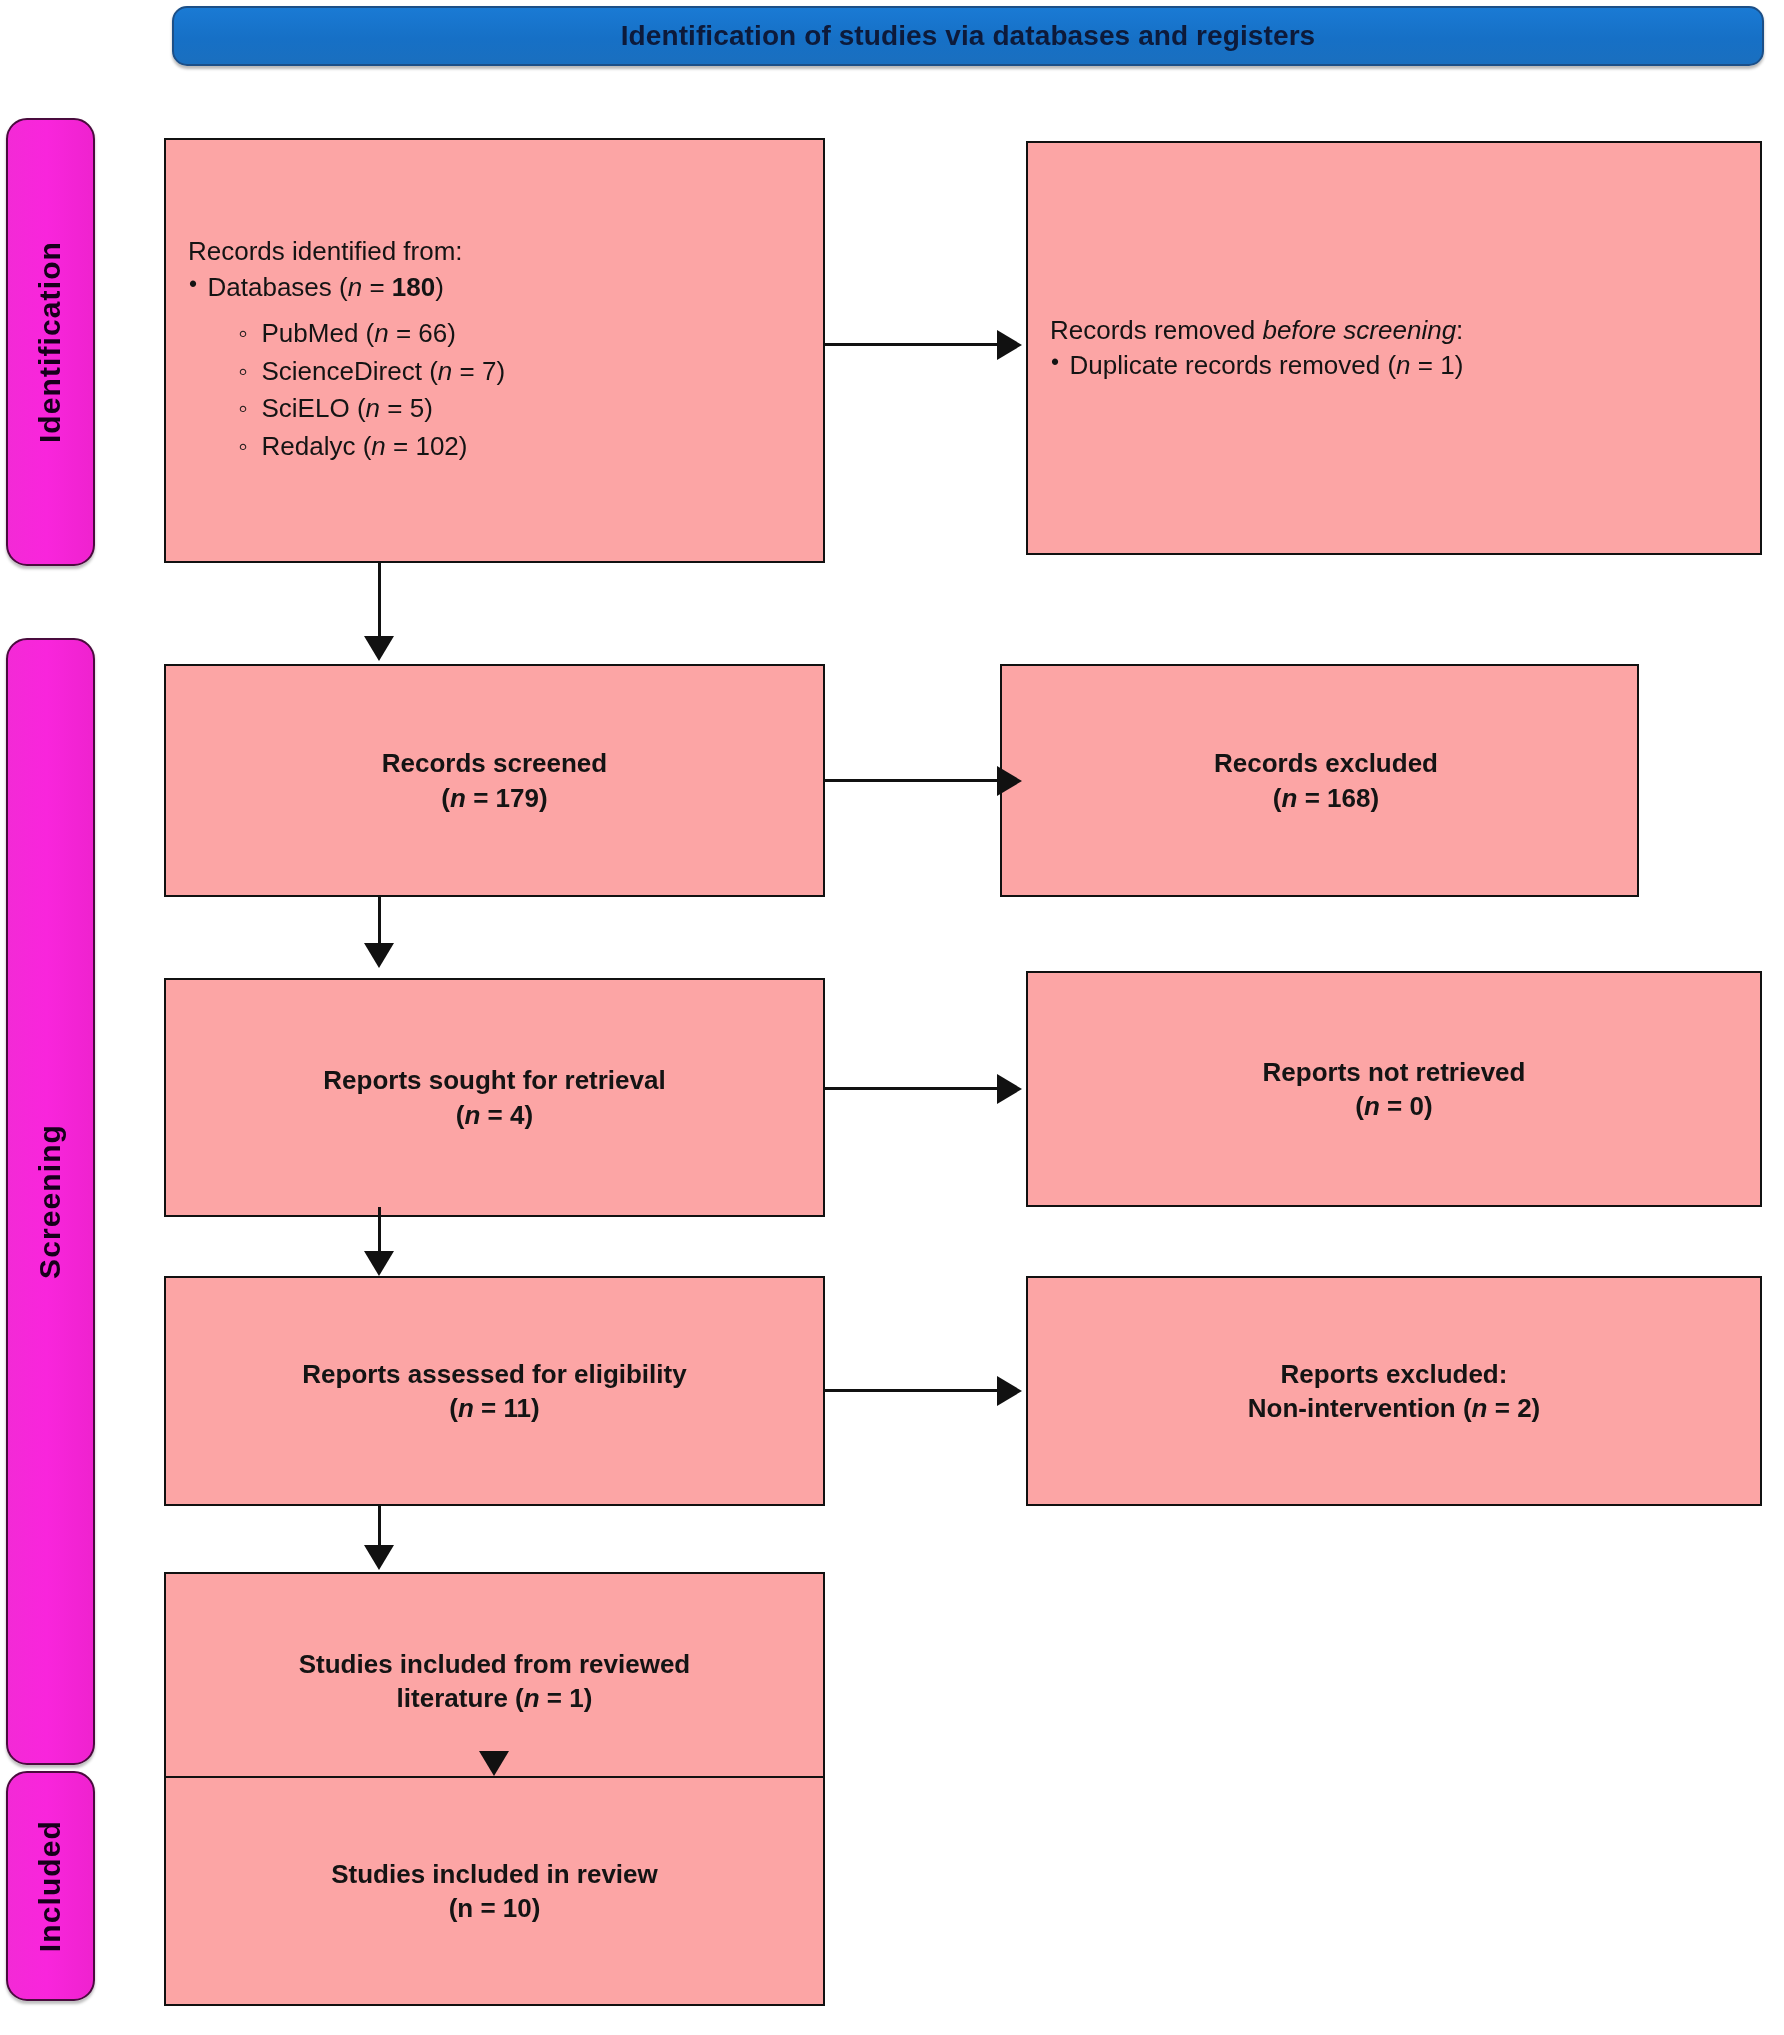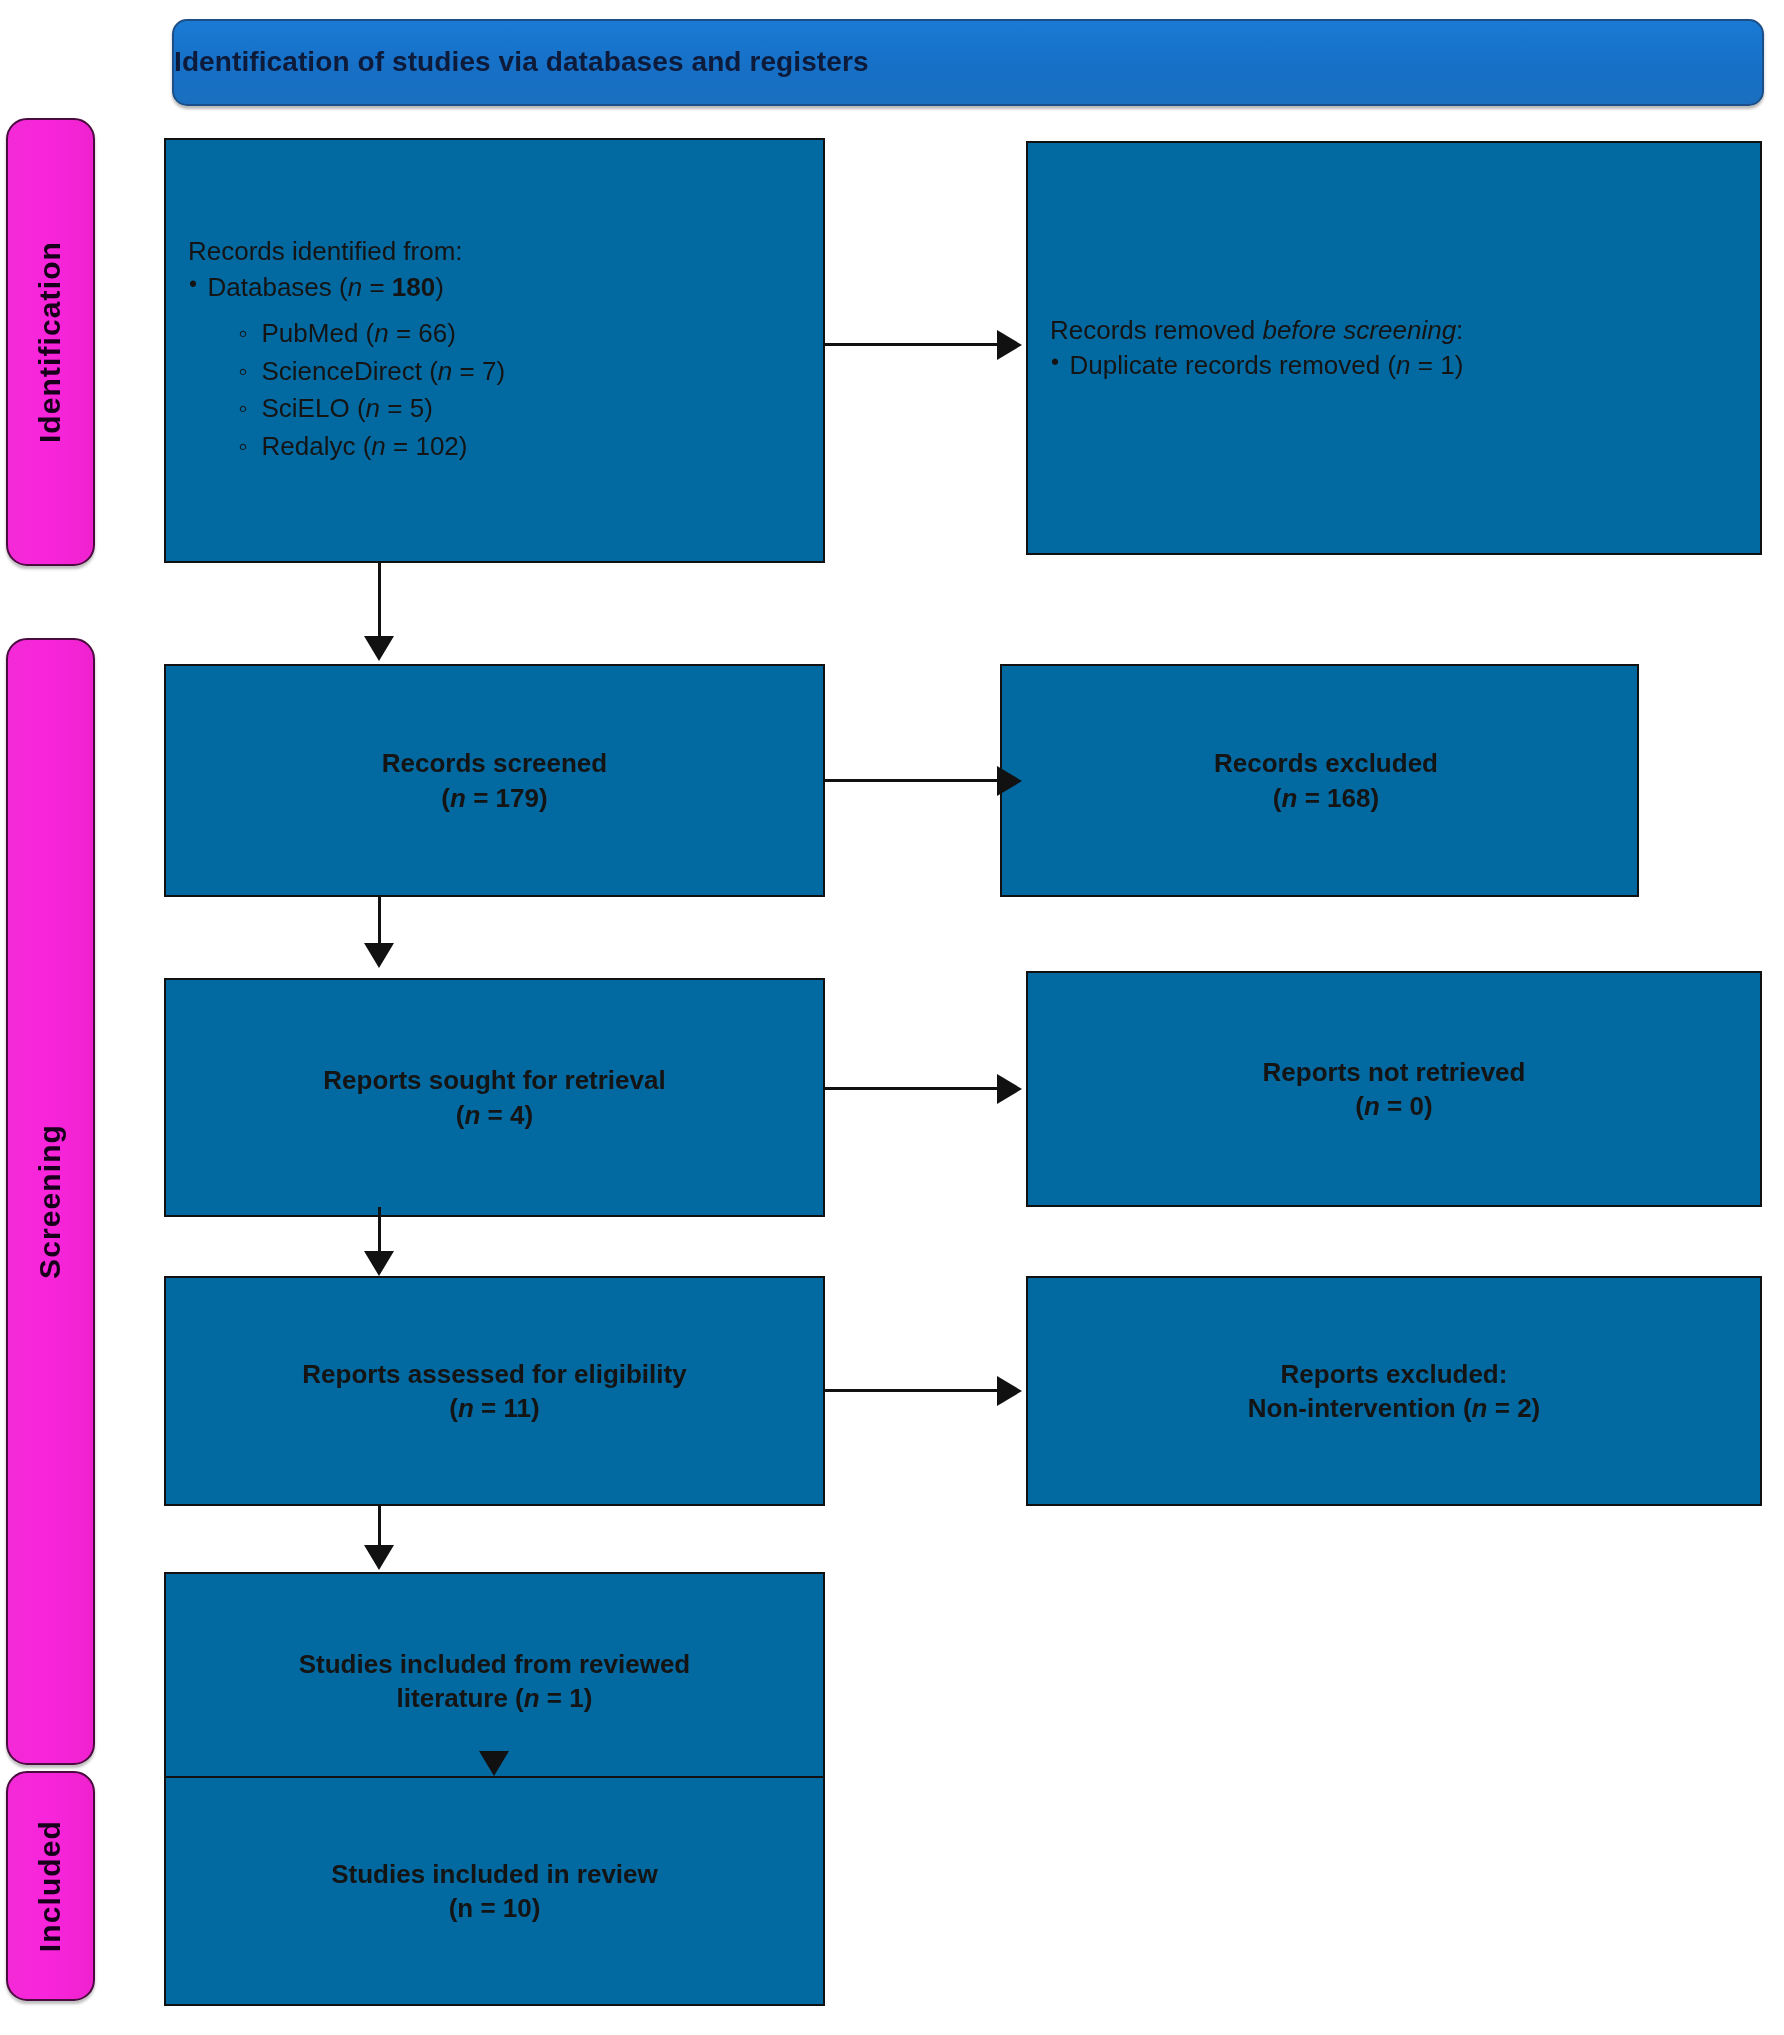--- a/index.html
+++ b/index.html
@@ -17,30 +17,30 @@
     width: 1785px;
     height: 2035px;
     background: #ffffff;
     overflow: hidden;
   }
 
   
   .header-bar {
     position: absolute;
     left: 172px;
-    top: 19px;
+    top: 6px;
     width: 1592px;
-    height: 87px;
+    height: 60px;
     background: linear-gradient(180deg, #1a7ad4 0%, #1670c6 55%, #1a6fbf 100%);
     border: 2.9px solid #1c4f87;
     border-radius: 15px;
     box-sizing: border-box;
     display: flex;
     align-items: center;
-    justify-content: flex-start;
+    justify-content: center;
     box-shadow: 0 2.3px 2.9px rgba(0,0,0,0.28);
   }
   .header-bar .header-text {
     font-size: 28px;
     font-weight: bold;
     color: #0d1a3a;
     letter-spacing: 0.1px;
     text-align: center;
     line-height: 1.1;
   }
@@ -67,21 +67,21 @@
     letter-spacing: 1.1px;
     white-space: nowrap;
   }
   #stage-identification { left: 5.7px; top: 118px;  width: 89px; height: 448px; }
   #stage-screening      { left: 5.7px; top: 638px; width: 89px; height: 1127px; }
   #stage-included       { left: 5.7px; top: 1771px; width: 89px; height: 230px; }
 
   
   .flow-box {
     position: absolute;
-    background: #0369a1;
+    background: #fca5a5;
     border: 2.9px solid #111111;
     box-sizing: border-box;
     display: flex;
     align-items: center;
     box-shadow: 2.9px 2.9px 0 -0.6px rgba(0,0,0,0.0);
   }
   .flow-box .box-inner {
     width: 100%;
     padding: 0 22px;
     font-size: 26px;

